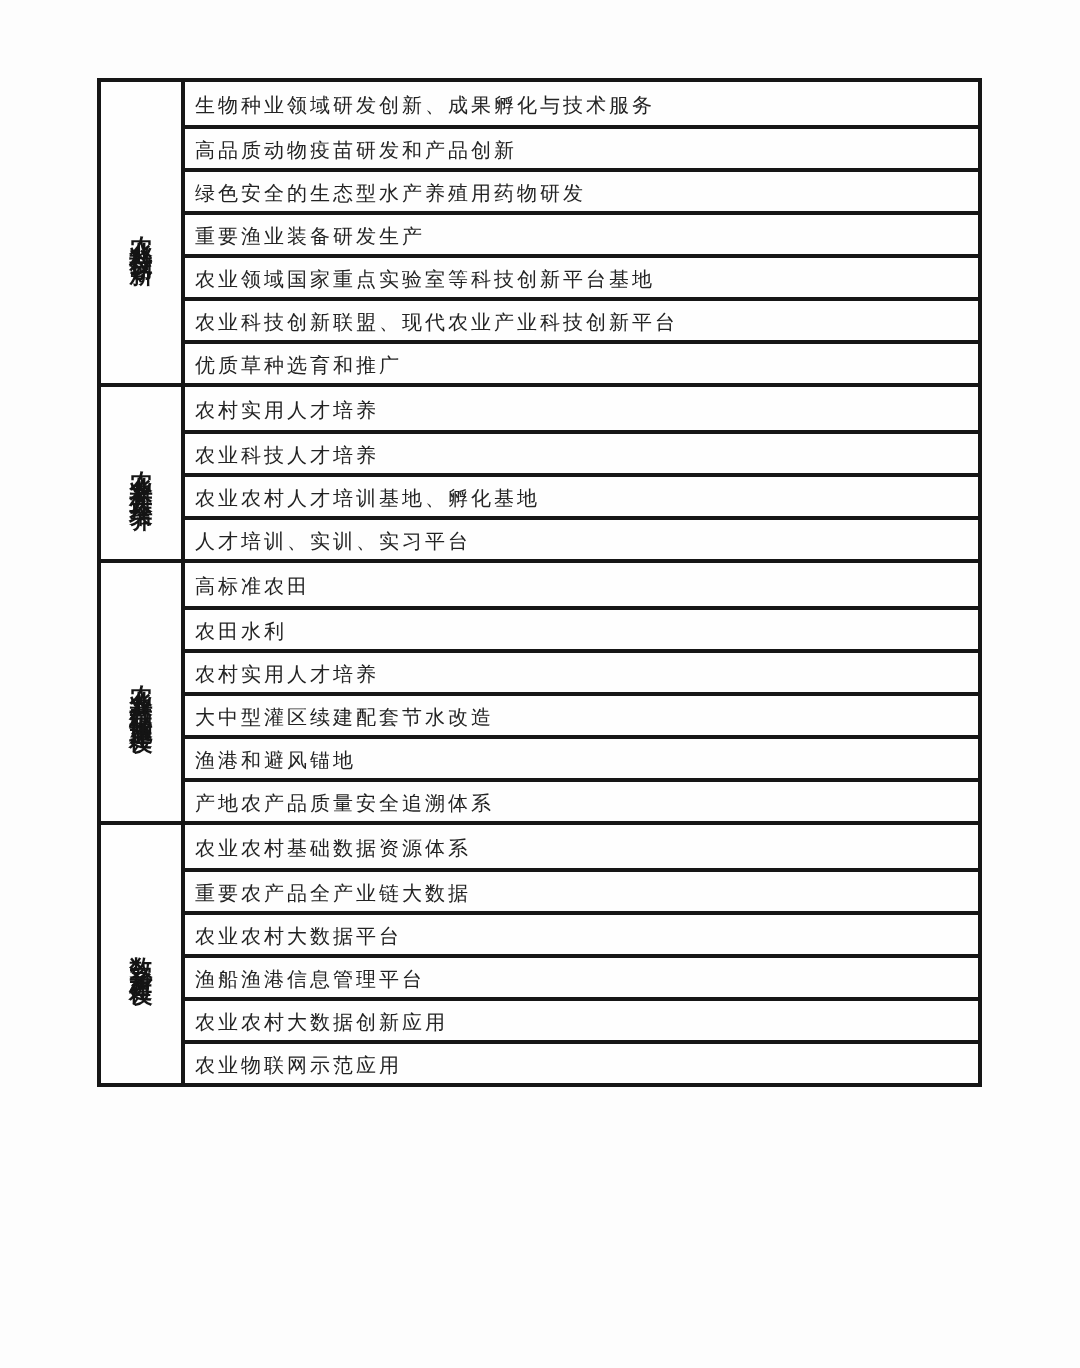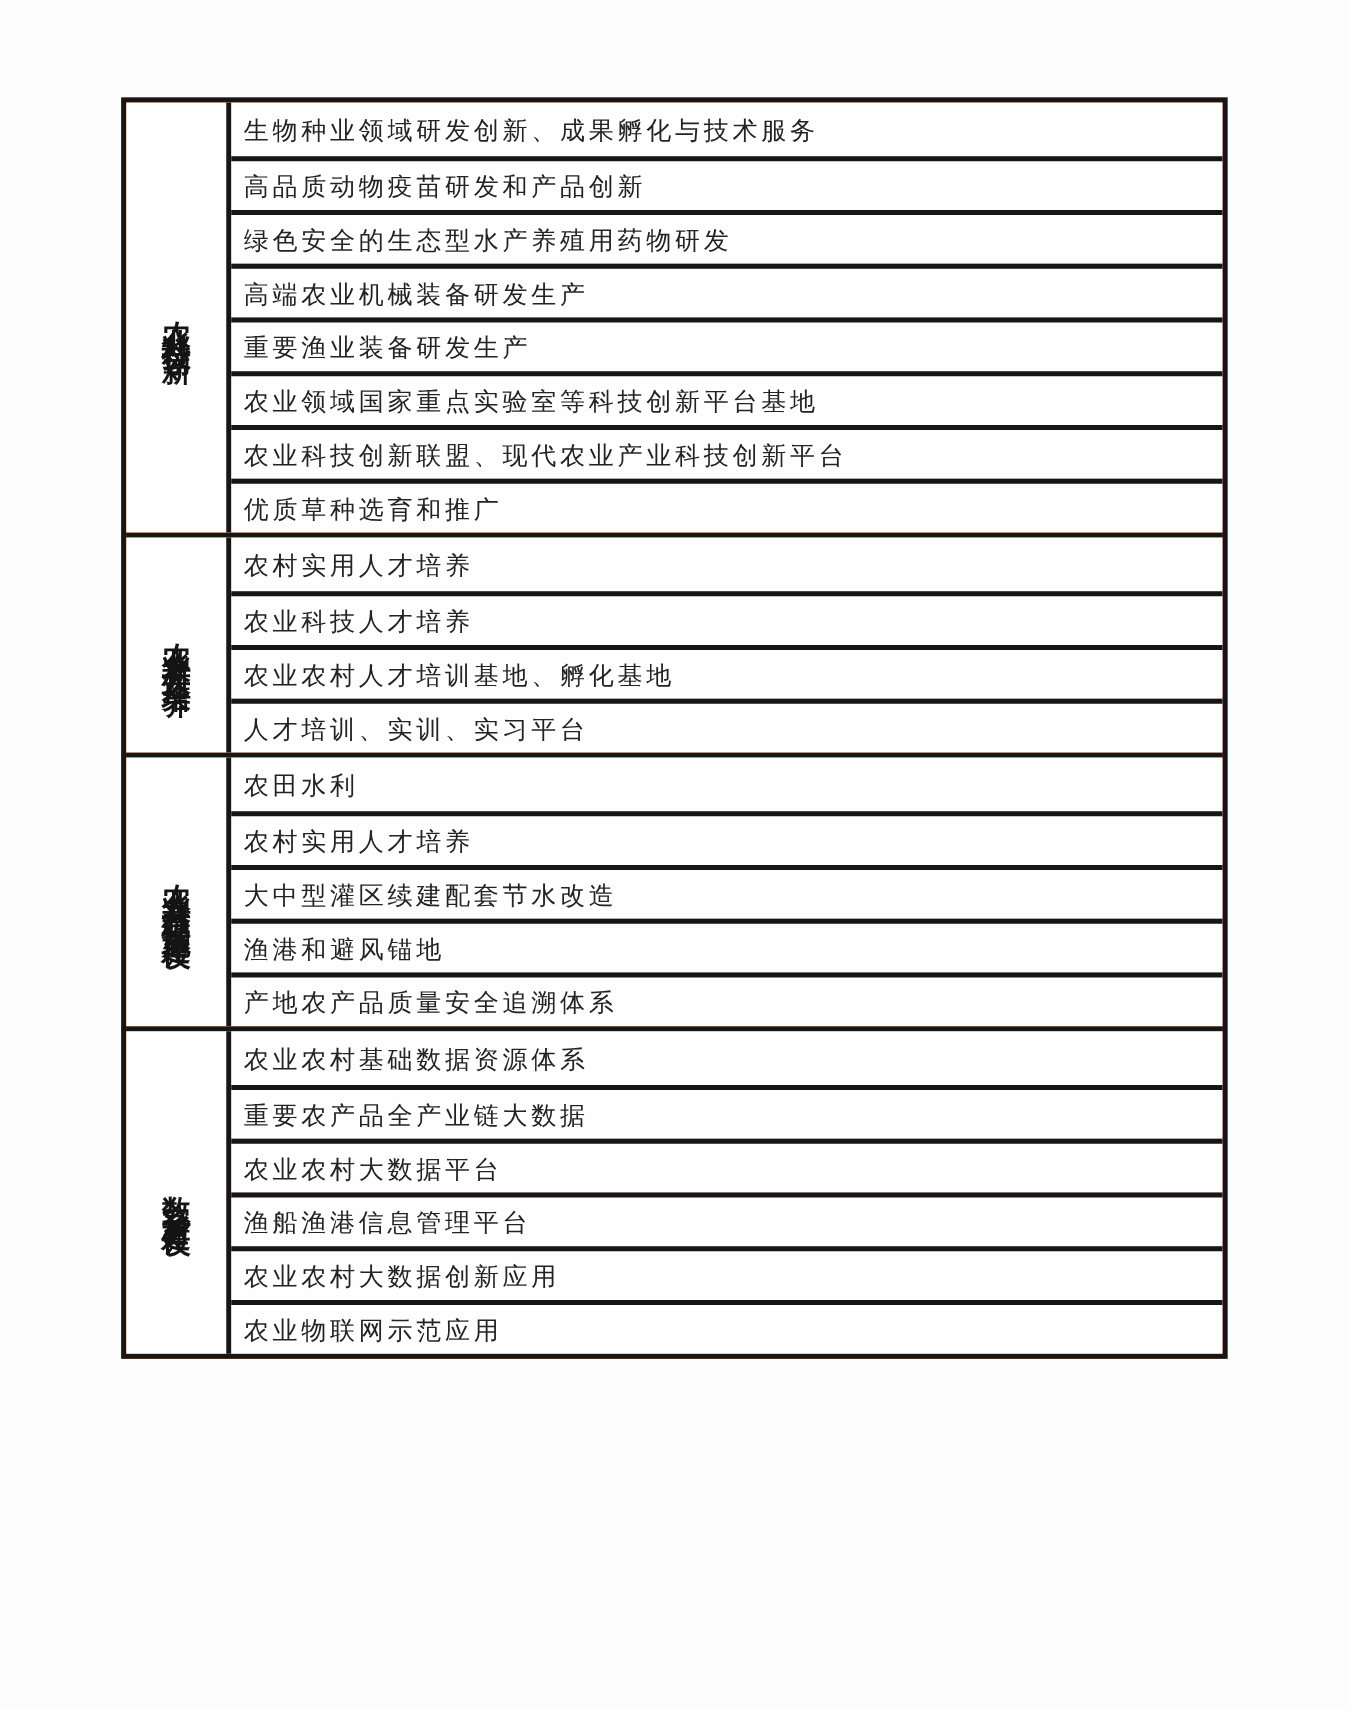--- a/index.html
+++ b/index.html
@@ -15,21 +15,21 @@
     position: relative;
     width: 1080px;
     height: 1368px;
   }
   .cat-table {
     position: absolute;
     left: 97px;
     top: 78px;
     width: 885px;
     border: 4px solid #161616;
-    background: #c2410c;
+    background: #e5e5e5;
   }
   .section {
     display: flex;
     align-items: stretch;
   }
   .section + .section {
     border-top: 4px solid #161616;
   }
   .header-cell {
     width: 84px;
@@ -88,23 +88,20 @@
           <div class="row">
             <span class="row-text">生物种业领域研发创新、成果孵化与技术服务</span>
           </div>
           <div class="row">
             <span class="row-text">高品质动物疫苗研发和产品创新</span>
           </div>
           <div class="row">
             <span class="row-text">绿色安全的生态型水产养殖用药物研发</span>
           </div>
           <div class="row">
-            <span class="row-text">高端农业机械装备研发生产</span>
-          </div>
-          <div class="row">
             <span class="row-text">重要渔业装备研发生产</span>
           </div>
           <div class="row">
             <span class="row-text">农业领域国家重点实验室等科技创新平台基地</span>
           </div>
           <div class="row">
             <span class="row-text">农业科技创新联盟、现代农业产业科技创新平台</span>
           </div>
           <div class="row">
             <span class="row-text">优质草种选育和推广</span>
@@ -128,20 +125,23 @@
           <div class="row">
             <span class="row-text">人才培训、实训、实习平台</span>
           </div>
         </div>
       </div>
       <div class="section">
         <div class="header-cell">
           <div class="vtext">农业农村基础设施建设</div>
         </div>
         <div class="rows">
+          <div class="row">
+            <span class="row-text">高标准农田</span>
+          </div>
           <div class="row">
             <span class="row-text">农田水利</span>
           </div>
           <div class="row">
             <span class="row-text">农村实用人才培养</span>
           </div>
           <div class="row">
             <span class="row-text">大中型灌区续建配套节水改造</span>
           </div>
           <div class="row">

